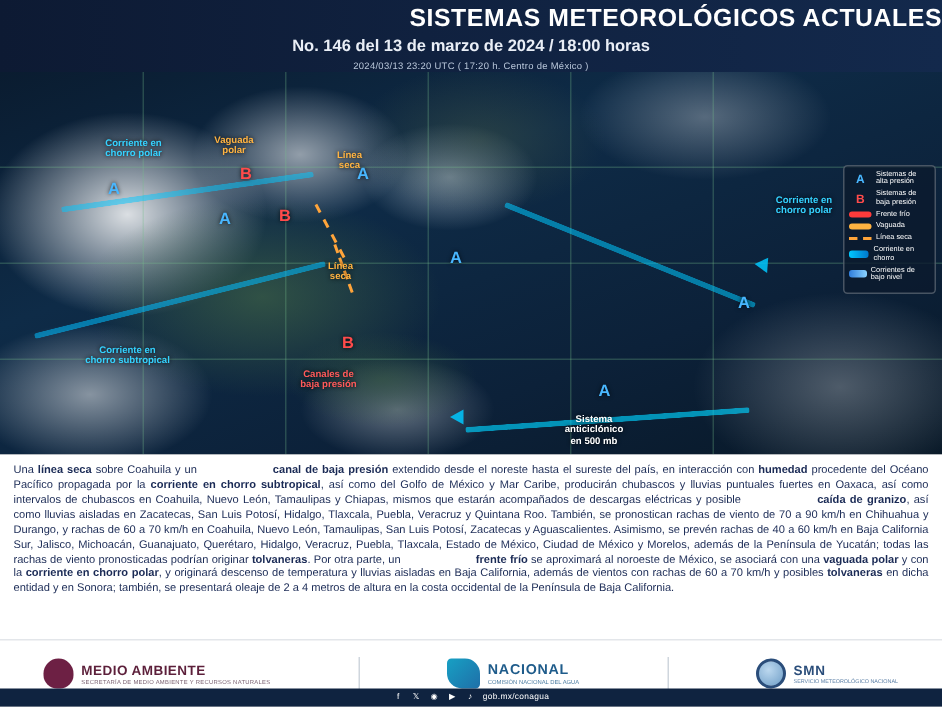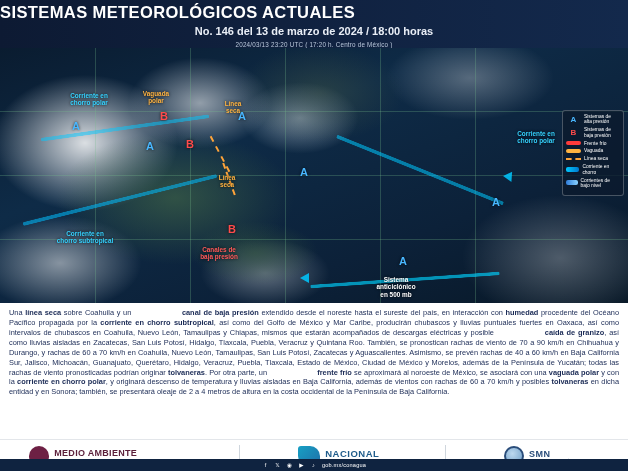--- a/index.html
+++ b/index.html
@@ -21,21 +21,21 @@
   
   .header {
     position: relative;
     height: 48px;
     background: linear-gradient(90deg,#0d1a33 0%, #10213f 45%, #13294c 100%);
     color: #fff;
   }
   .header-title {
     position: absolute;
     top: 3px; left: 0; right: 0;
-    text-align: left;
+    text-align: right;
     font-size: 16.5px;
     font-weight: bold;
     letter-spacing: .4px;
   }
   .header-sub {
     position: absolute;
     top: 25px; left: 0; right: 0;
     text-align: center;
     font-size: 11px;
     font-weight: bold;
@@ -176,21 +176,21 @@
   .body-text b { color: #1a2a55; }
   .hl-cyan { color: #1f9ed8; font-weight: bold; }
   .hl-red { color: #d6232a; font-weight: bold; margin-left: 48px; }
   .hl-orange { color: #e08a17; font-weight: bold; }
   .hl-blue { color: #1b4fa0; font-weight: bold; }
 
   
   .footer {
     position: absolute;
     left: 0; right: 0; bottom: 0;
-    height: 32px;
+    height: 45px;
     background: #ffffff;
     border-top: 1px solid #e3e6ea;
     display: flex;
     align-items: center;
     justify-content: space-around;
   }
   .foot-block { display: flex; align-items: center; gap: 5px; }
   .foot-sep { width: 1px; height: 22px; background: #cfd6dd; }
   .foot-title { font-size: 9px; font-weight: bold; color: #5c1f3a; letter-spacing: .3px; }
   .foot-sub { font-size: 3.9px; color: #7a6070; letter-spacing: .2px; }

